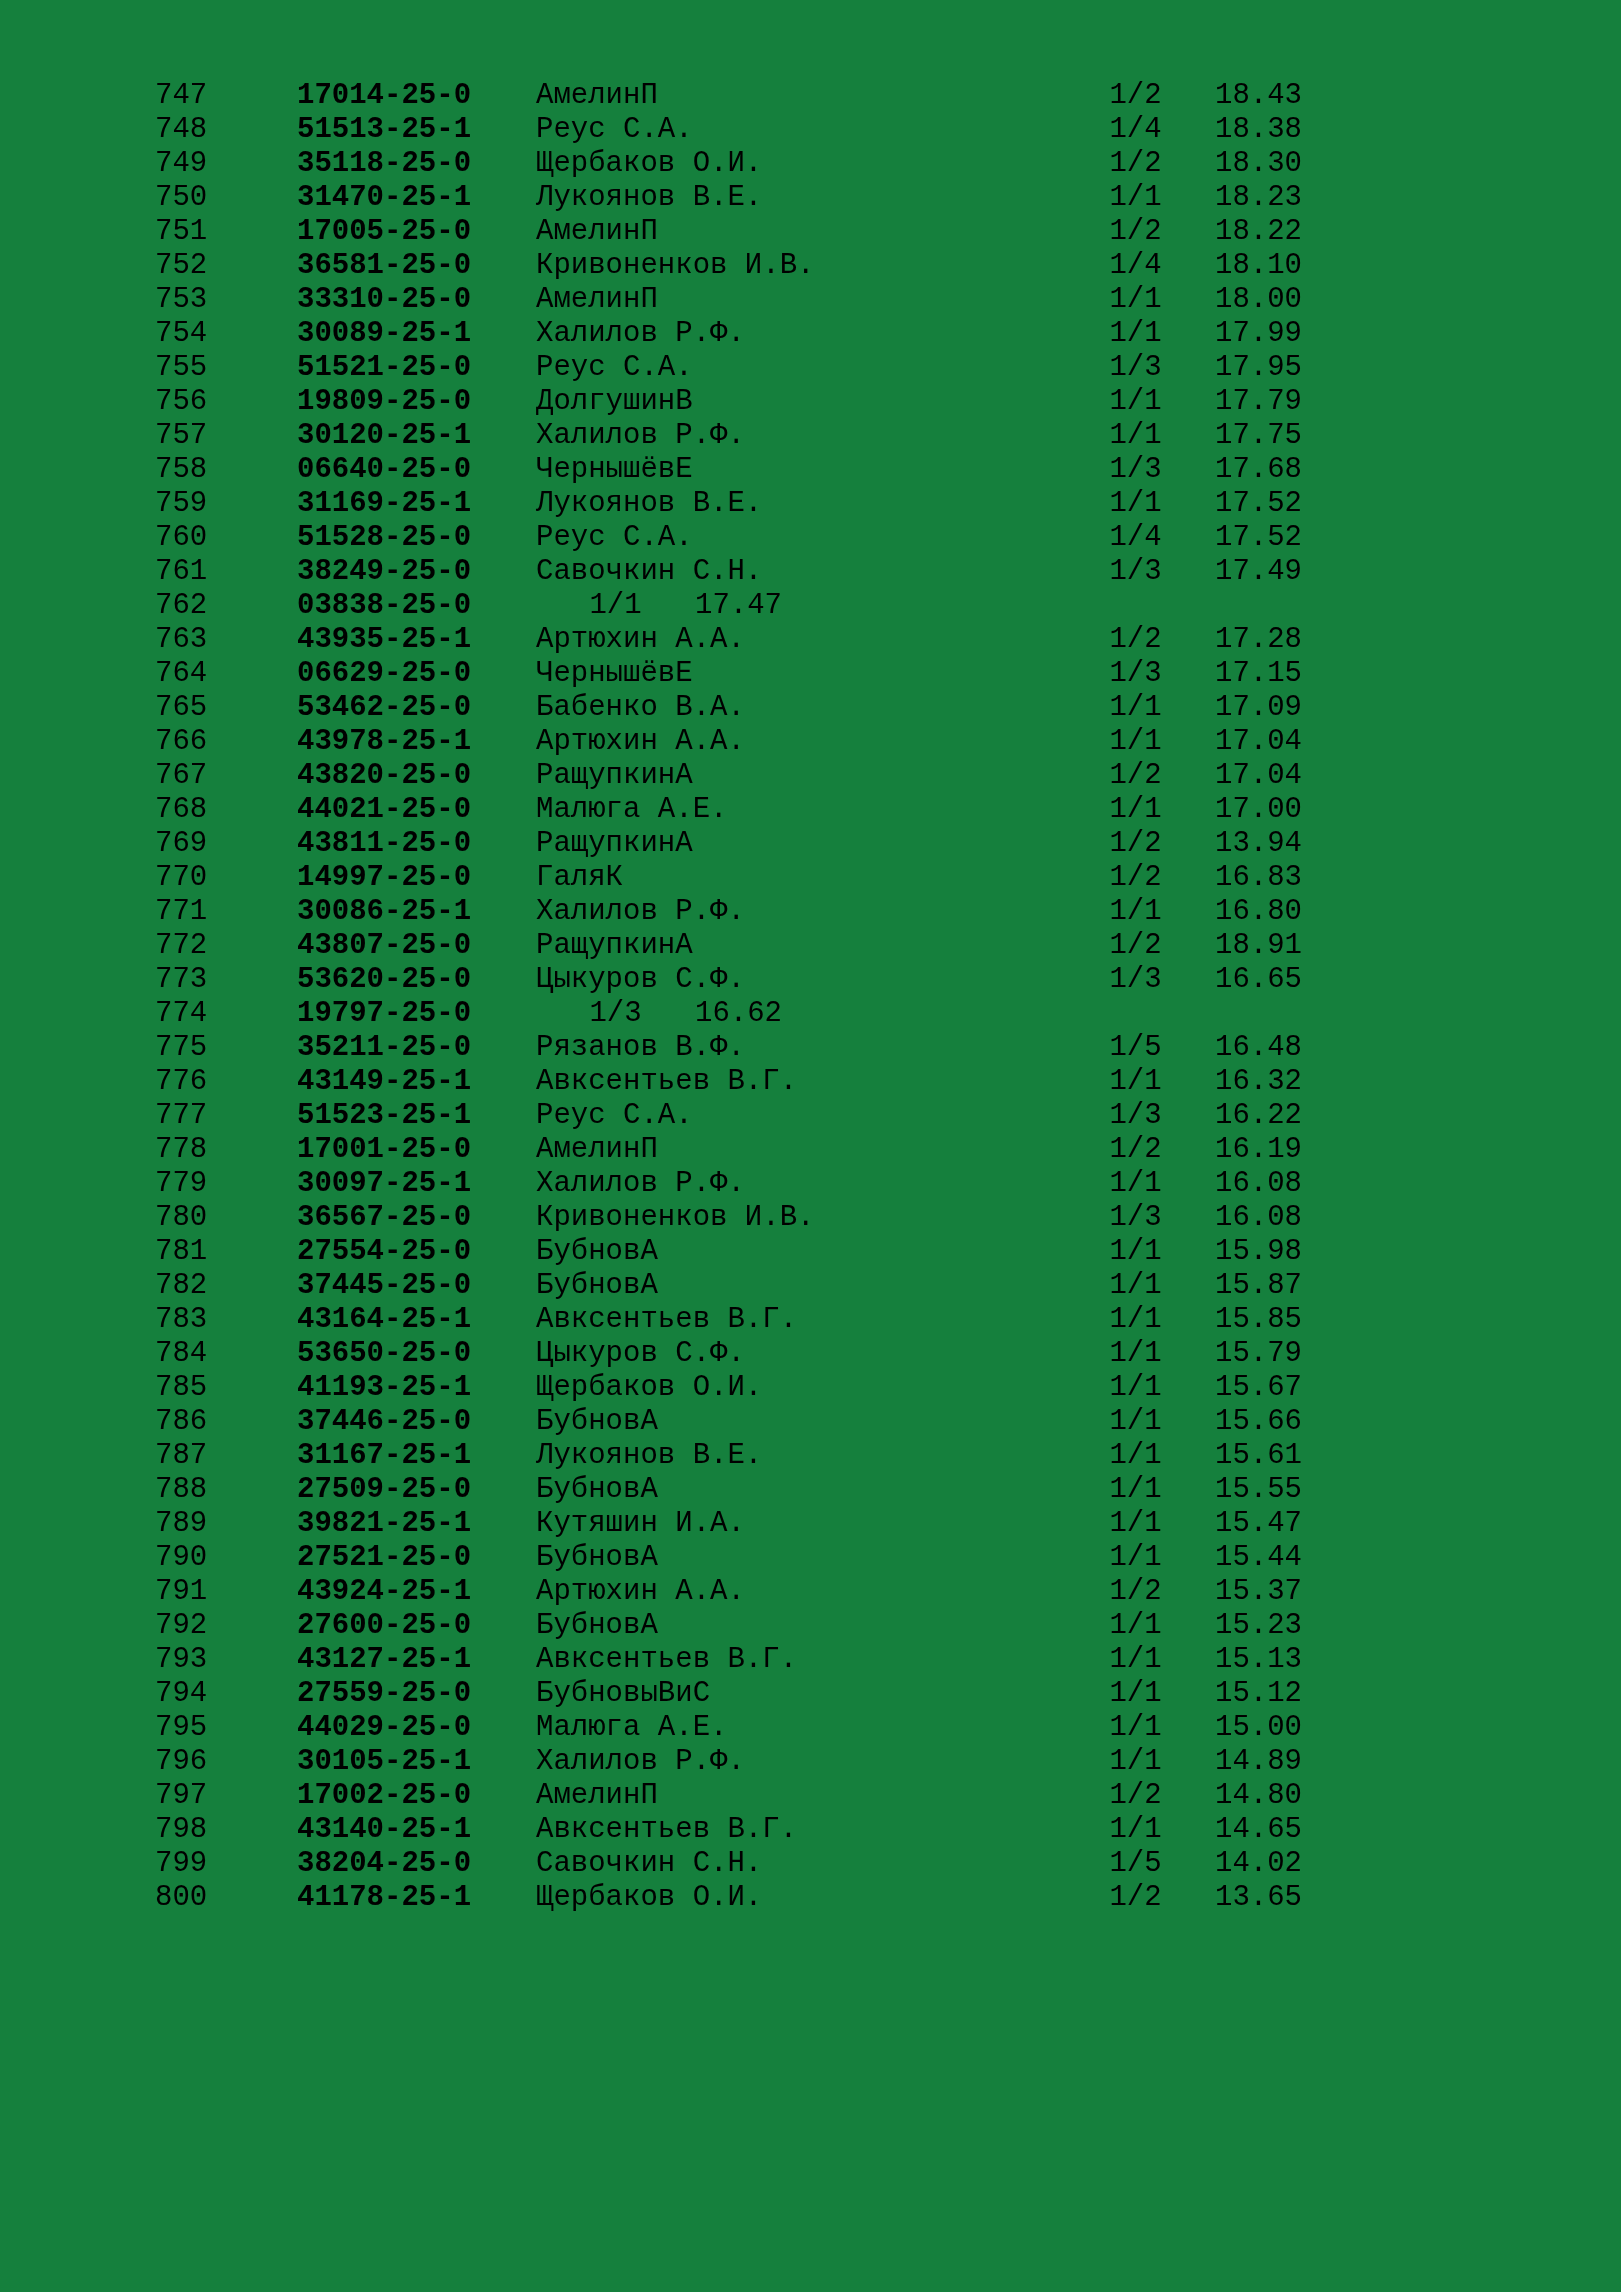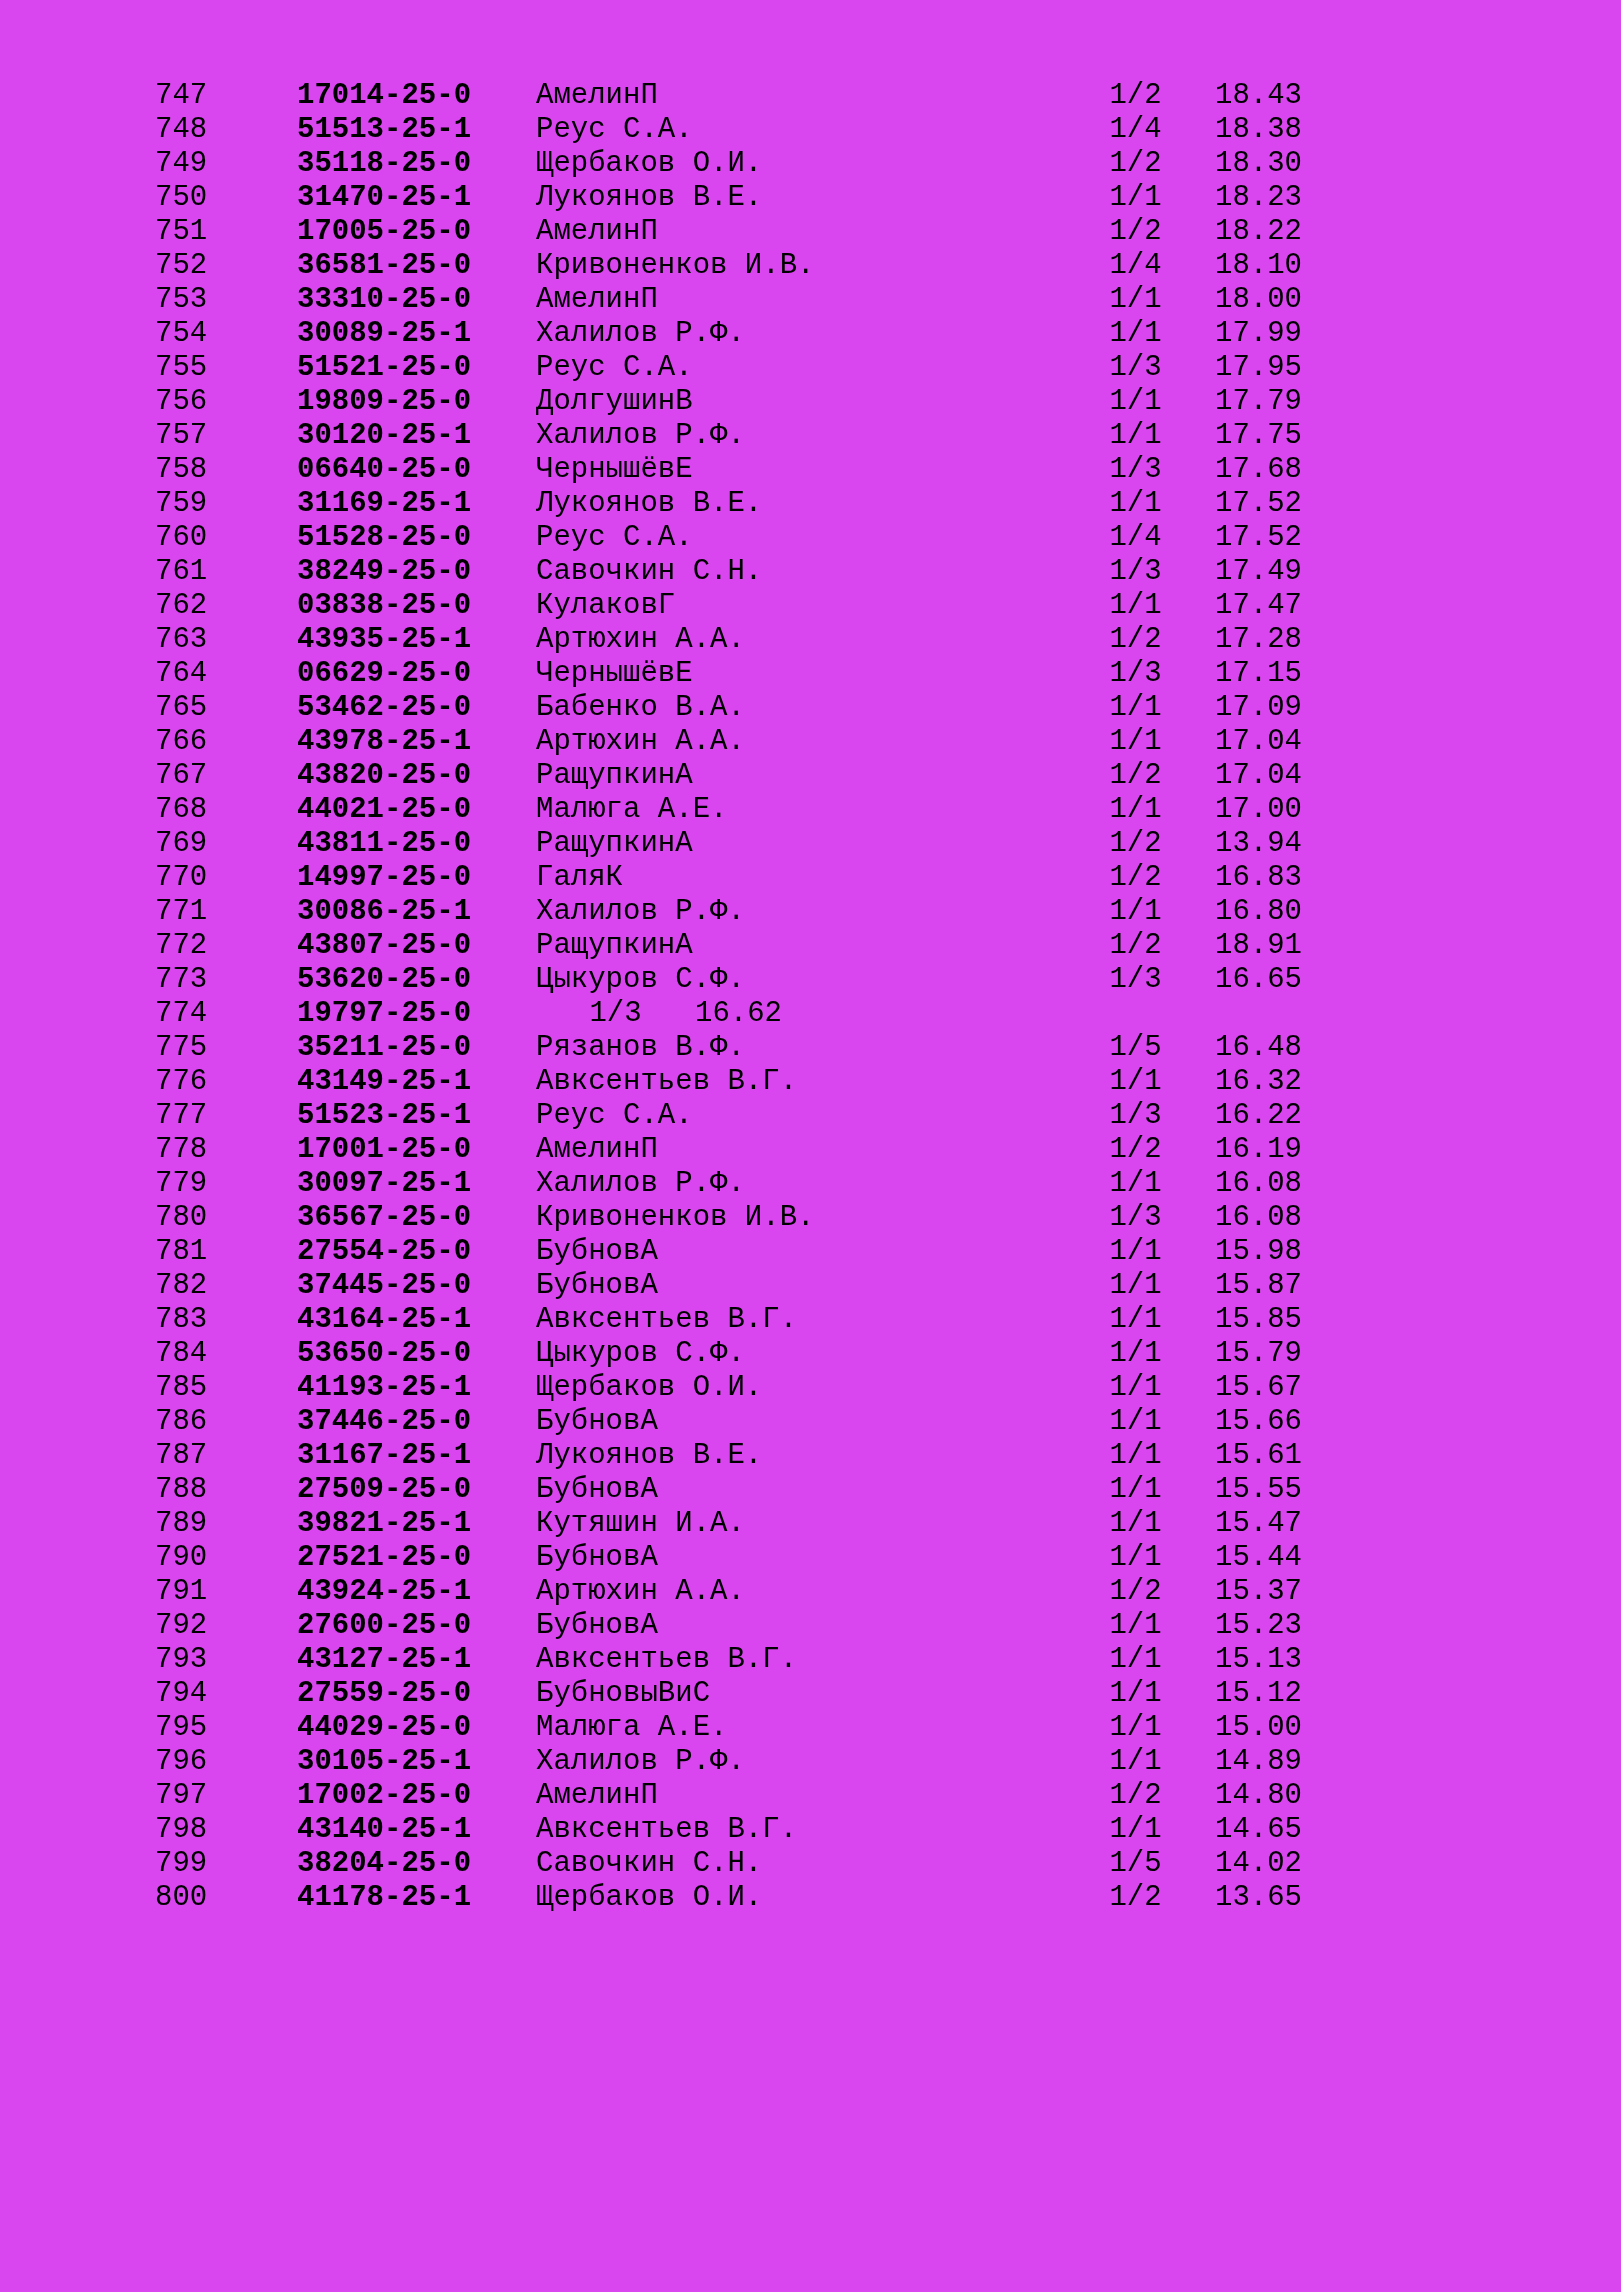--- a/index.html
+++ b/index.html
@@ -4,21 +4,21 @@
 <style>
   html, body {
     margin: 0;
     padding: 0;
     background: #ffffff;
   }
   .page {
     position: relative;
     width: 1621px;
     height: 2293px;
-    background: #d946ef;
+    background: #15803d;
     overflow: hidden;
     font-family: "Liberation Mono", "DejaVu Sans Mono", monospace;
     font-size: 29px;
     line-height: 34px;
     color: #000000;
   }
   .sheet {
     position: absolute;
     top: 79px;
     left: 155px;
@@ -146,21 +146,20 @@
         <div class="row">
     <span class="c-rank">761</span>
     <span class="c-id">38249-25-0</span>
     <span class="c-name">Савочкин С.Н.</span>
     <span class="c-frac">1/3</span>
     <span class="c-val">17.49</span>
   </div>
         <div class="row">
     <span class="c-rank">762</span>
     <span class="c-id">03838-25-0</span>
-    <span class="c-name">КулаковГ</span>
     <span class="c-frac">1/1</span>
     <span class="c-val">17.47</span>
   </div>
         <div class="row">
     <span class="c-rank">763</span>
     <span class="c-id">43935-25-1</span>
     <span class="c-name">Артюхин А.А.</span>
     <span class="c-frac">1/2</span>
     <span class="c-val">17.28</span>
   </div>

